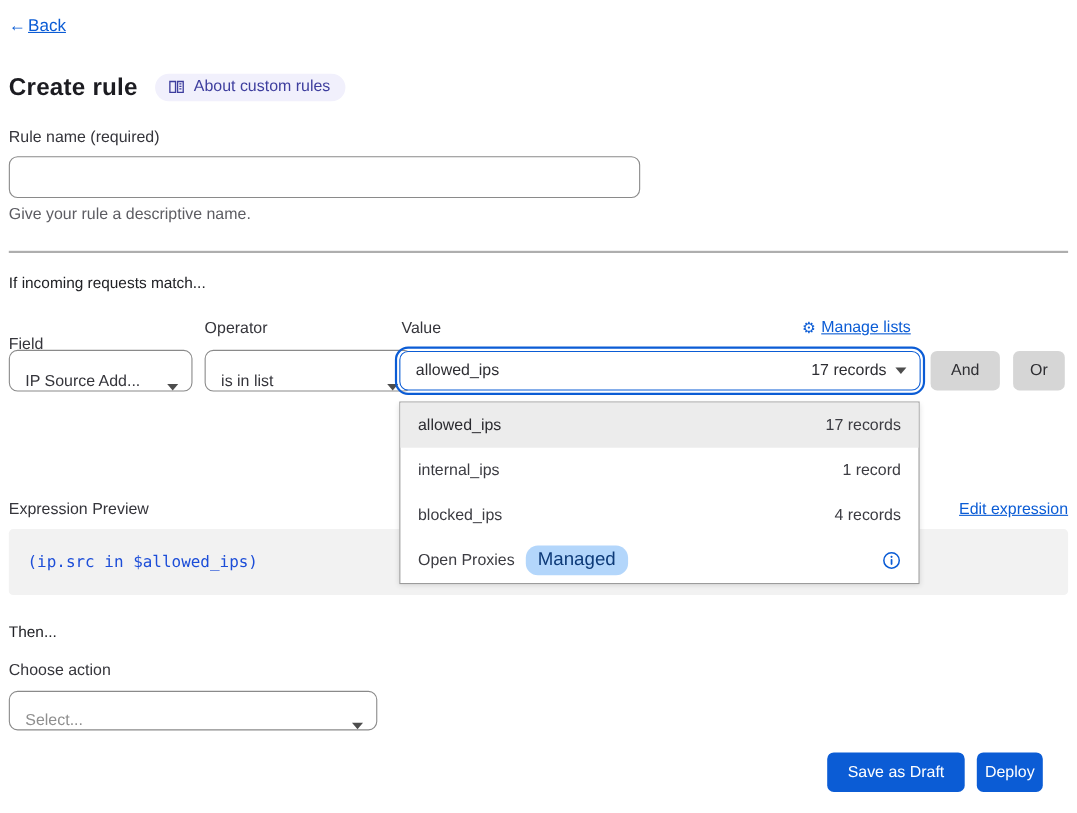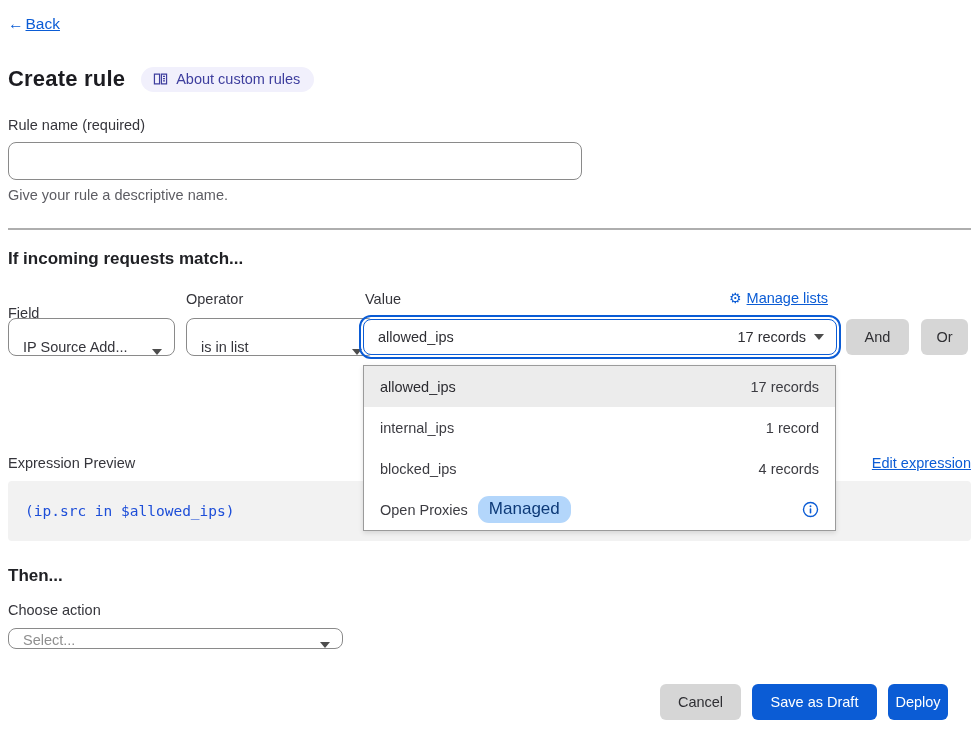--- a/index.html
+++ b/index.html
@@ -38,21 +38,21 @@
   }
   .select {
     border:1px solid #8a8a8a; border-radius:8px; background:#fff;
     display:flex; align-items:flex-end; justify-content:space-between;
     padding:0 12px 0 14px; cursor:pointer; font-size:14.5px; color:#35353b;
   }
   .chev { width:0; height:0; border-left:5px solid transparent; border-right:5px solid transparent; border-top:6px solid #4d4d4d; flex:none; margin-left:8px; }
 
   .divider { height:2px; background:#aeaeae; }
 
-  .section-heading { font-size:17px; font-weight:700; color:#202125; }
+  .section-heading { font-size:14px; font-weight:400; color:#202125; }
 
   
   .value-select {
     border:1.5px solid #0b5cd5; border-radius:8px;
     outline:2px solid #0b5cd5; outline-offset:2px;
     background:#fff; display:flex; align-items:center; padding:0 12px 0 14px; cursor:pointer;
   }
   .value-select .val { color:#2e2e33; }
   .value-select .meta { margin-left:auto; color:#2e2e33; }
 
@@ -184,22 +184,21 @@
   <div class="abs field-label" style="left:8px; top:455px;">Expression Preview</div>
   <a class="abs link" style="right:8px; top:455px;">Edit expression</a>
 
   <div class="abs expr-block" style="left:8px; top:481px; width:963px; height:60px;">
     <span class="expr-code">(ip.src in $allowed_ips)</span>
   </div>
 
   <div class="abs section-heading" style="left:8px; top:566px;">Then...</div>
   <div class="abs field-label" style="left:8px; top:602px;">Choose action</div>
 
-  <div class="abs select" style="left:8px; top:628px; width:335px; height:21px;">
+  <div class="abs select" style="left:8px; top:628px; width:335px; height:36px;">
     <span class="placeholder-text">Select...</span>
     <span class="chev"></span>
   </div>
 
-  <button class="abs gray-btn" style="left:660px; top:684px; width:81px; height:36px;">Cancel</button>
   <button class="abs blue-btn" style="left:752px; top:684px; width:125px; height:36px;">Save as Draft</button>
   <button class="abs blue-btn" style="left:888px; top:684px; width:60px; height:36px;">Deploy</button>
 
 </div>
 
 </body></html>

